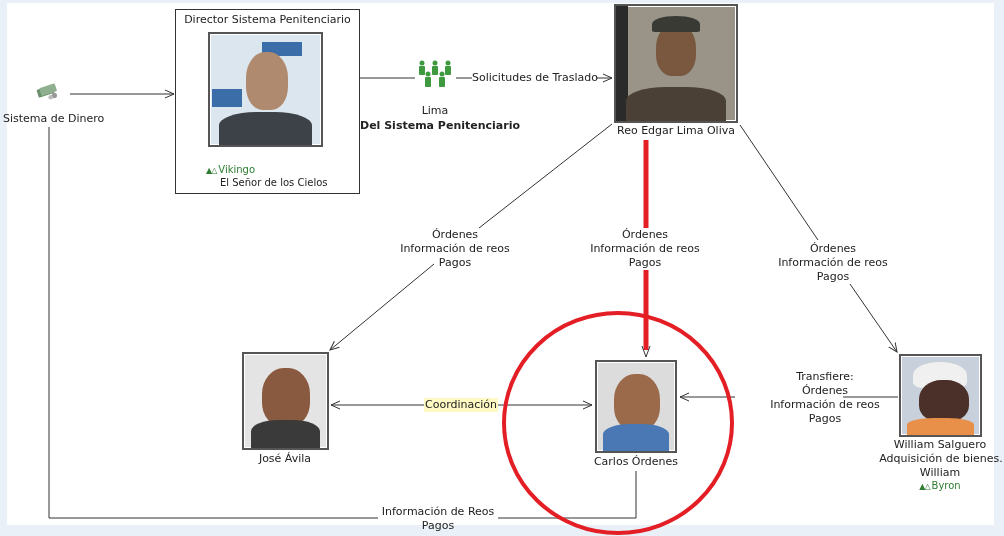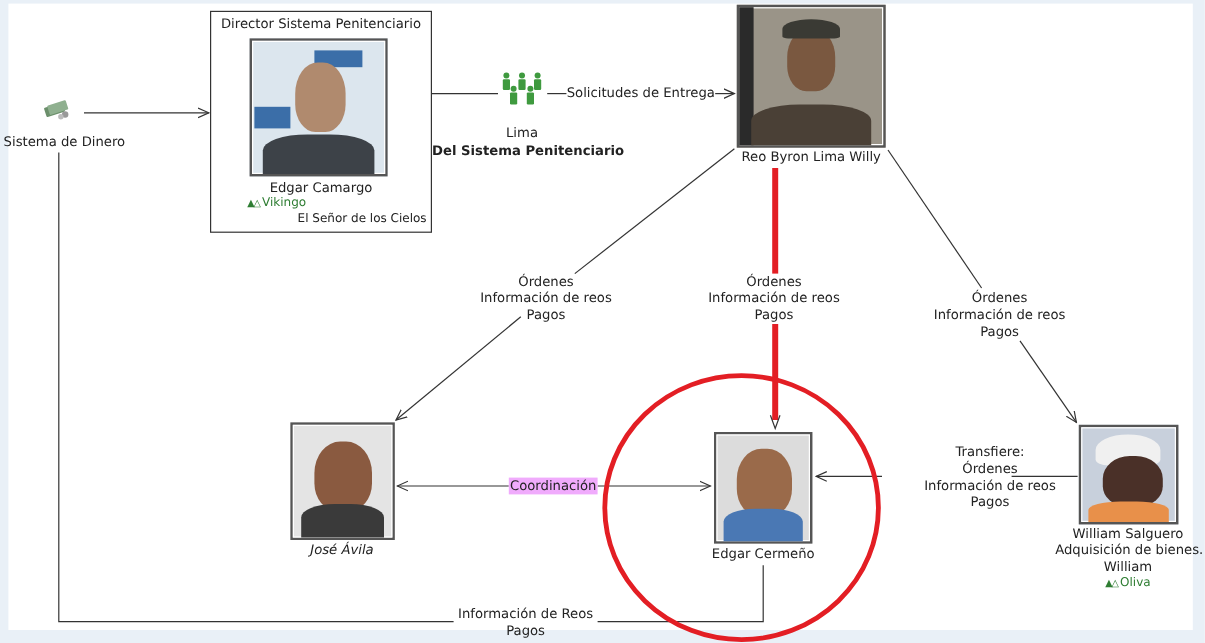--- a/index.html
+++ b/index.html
@@ -8,21 +8,21 @@
     background: #e9f0f7;
     font-family: "DejaVu Sans", sans-serif;
     font-size: 11px; color: #222;
   }
   .canvas {
     position: absolute; left: 7px; top: 3px; width: 987px; height: 522px;
     background: #ffffff;
   }
   svg.edges { position: absolute; left: 0; top: 0; width: 1004px; height: 536px; pointer-events: none; }
   .lbl { position: absolute; text-align: center; line-height: 14px; font-size: 11px; color: #222; white-space: nowrap; }
-  .lbl.bg { background: #f0abfc; }
+  .lbl.bg { background: #fef9c3; }
   .photo {
     position: absolute; border: 2px solid #555; background: #ddd; box-sizing: border-box;
     outline: 1px solid #fff; outline-offset: -3px;
   }
   .photo .face {
     position: absolute; border-radius: 45% 45% 40% 40%;
   }
   .photo .body {
     position: absolute; left: 8%; right: 8%; bottom: 0; height: 30%;
     border-radius: 40% 40% 0 0;
@@ -90,25 +90,24 @@
 </div>
 
 <div class="frame" style="left:175px;top:9px;width:185px;height:185px;padding-left:15px;">
   <div class="lbl" style="left:0;top:3px;width:183px;">Director Sistema Penitenciario</div>
   <div class="photo" style="left:32px;top:22px;width:115px;height:115px;background:#dce6ee;">
     <div style="position:absolute;left:52px;top:8px;width:40px;height:14px;background:#3b6ea8;"></div>
     <div style="position:absolute;left:2px;top:55px;width:30px;height:18px;background:#3b6ea8;"></div>
     <div class="face" style="left:36px;top:18px;width:42px;height:58px;background:#b08a6e;"></div>
     <div class="body" style="background:#3d4248;"></div>
   </div>
-  <div class="lbl" style="left:0;top:140px;width:183px;">Edgar Camargo</div>
   <div class="lbl" style="left:30px;top:153px;font-size:10px;text-align:center;">
     <span class="alias-icon">▲△</span><span class="alias">Vikingo</span>
   </div>
-  <div class="lbl" style="left:44px;top:166px;font-size:10px;text-align:right;margin-left:28px;">El Señor de los Cielos</div>
+  <div class="lbl" style="left:44px;top:166px;font-size:10px;text-align:right;">El Señor de los Cielos</div>
 </div>
 
 <div>
   <svg class="group-icon" style="left:416px;top:60px;" width="38" height="28" viewBox="0 0 38 28">
     <g fill="#3f9a3f">
       <circle cx="6" cy="3" r="2.5"></circle>
         <rect x="3" y="6" width="6" height="9" rx="1"></rect>
       <circle cx="19" cy="3" r="2.5"></circle>
         <rect x="16" y="6" width="6" height="9" rx="1"></rect>
       <circle cx="32" cy="3" r="2.5"></circle>
@@ -116,30 +115,30 @@
       <circle cx="12" cy="14" r="2.5"></circle>
         <rect x="9" y="17" width="6" height="10" rx="1"></rect>
       <circle cx="26" cy="14" r="2.5"></circle>
         <rect x="23" y="17" width="6" height="10" rx="1"></rect>
     </g>
   </svg>
   <div class="lbl" style="left:385px;top:104px;width:100px;">Lima</div>
   <div class="lbl" style="left:360px;top:119px;width:150px;font-weight:bold;">Del Sistema Penitenciario</div>
 </div>
 
-<div class="lbl" style="left:472px;top:71px;width:124px;">Solicitudes de Entrega</div>
+<div class="lbl" style="left:472px;top:71px;width:124px;">Solicitudes de Traslado</div>
 
 <div>
   <div class="photo" style="left:614px;top:4px;width:124px;height:119px;background:#9a9488;">
     <div style="position:absolute;left:0;top:0;width:12px;height:100%;background:#2a2a2a;"></div>
     <div class="face" style="left:40px;top:18px;width:40px;height:52px;background:#7a5840;"></div>
     <div style="position:absolute;left:36px;top:10px;width:48px;height:16px;border-radius:50% 50% 10% 10%;background:#3a3a34;"></div>
     <div class="body" style="background:#4a4036;"></div>
   </div>
-  <div class="lbl" style="left:600px;top:124px;width:152px;">Reo Byron Lima Willy</div>
+  <div class="lbl" style="left:600px;top:124px;width:152px;">Reo Edgar Lima Oliva</div>
 </div>
 
 <div class="lbl" style="left:390px;top:228px;width:130px;">
   <div>Órdenes</div>
   <div>Información de reos</div>
   <div>Pagos</div>
 </div>
 
 <div class="lbl" style="left:580px;top:228px;width:130px;">
   <div>Órdenes</div>
@@ -151,50 +150,50 @@
   <div>Órdenes</div>
   <div>Información de reos</div>
   <div>Pagos</div>
 </div>
 
 <div>
   <div class="photo" style="left:242px;top:352px;width:87px;height:98px;background:#e4e4e4;">
     <div class="face" style="left:18px;top:14px;width:48px;height:58px;background:#8a5a40;"></div>
     <div class="body" style="background:#3a3a3a;"></div>
   </div>
-  <div class="lbl" style="left:235px;top:452px;width:100px;font-style:italic;">José Ávila</div>
+  <div class="lbl" style="left:235px;top:452px;width:100px;">José Ávila</div>
 </div>
 
 <div class="lbl bg" style="left:424px;top:398px;width:74px;">Coordinación</div>
 
 <div>
   <div class="photo" style="left:595px;top:360px;width:82px;height:93px;background:#dcdcdc;">
     <div class="face" style="left:17px;top:12px;width:46px;height:56px;background:#9a6a4a;"></div>
     <div class="body" style="background:#4a78b4;"></div>
   </div>
-  <div class="lbl" style="left:580px;top:455px;width:112px;">Edgar Cermeño</div>
+  <div class="lbl" style="left:580px;top:455px;width:112px;">Carlos Órdenes</div>
 </div>
 
 <div class="lbl" style="left:728px;top:370px;width:122px;margin-left:36px;">
   <div>Transfiere:</div>
   <div>Órdenes</div>
   <div>Información de reos</div>
   <div>Pagos</div>
 </div>
 
 <div>
   <div class="photo" style="left:899px;top:354px;width:83px;height:83px;background:#c8d0dc;">
     <div style="position:absolute;left:12px;top:6px;width:54px;height:26px;border-radius:50% 50% 20% 20%;background:#f0f0f0;"></div>
     <div class="face" style="left:18px;top:24px;width:50px;height:42px;background:#4a3028;"></div>
     <div class="body" style="background:#e8904a;height:22%;"></div>
   </div>
   <div class="lbl" style="left:870px;top:438px;width:140px;">William Salguero</div>
   <div class="lbl" style="left:866px;top:452px;width:150px;">Adquisición de bienes.</div>
   <div class="lbl" style="left:870px;top:466px;width:140px;">William</div>
   <div class="lbl" style="left:870px;top:479px;width:140px;font-size:10px;">
-    <span class="alias-icon">▲△</span><span class="alias">Oliva</span>
+    <span class="alias-icon">▲△</span><span class="alias">Byron</span>
   </div>
 </div>
 
 <div class="lbl" style="left:378px;top:505px;width:120px;">
   <div>Información de Reos</div>
   <div>Pagos</div>
 </div>
 
 </body></html>

